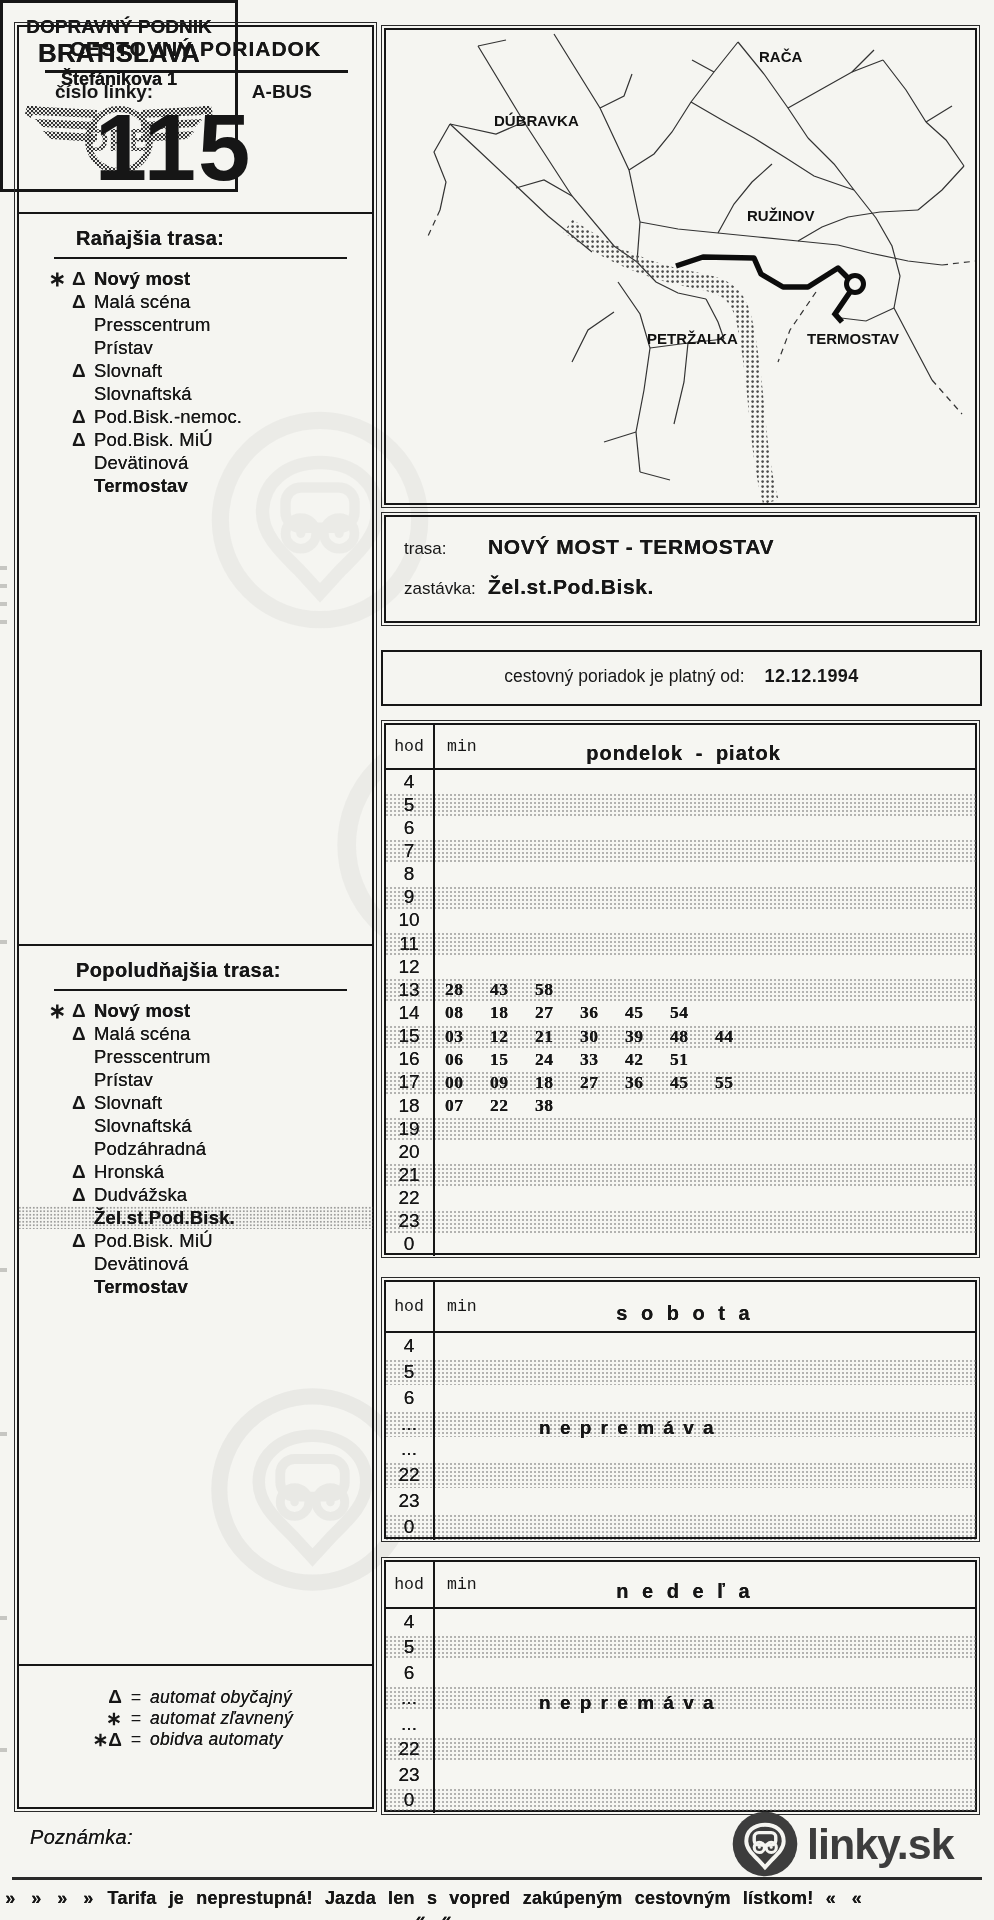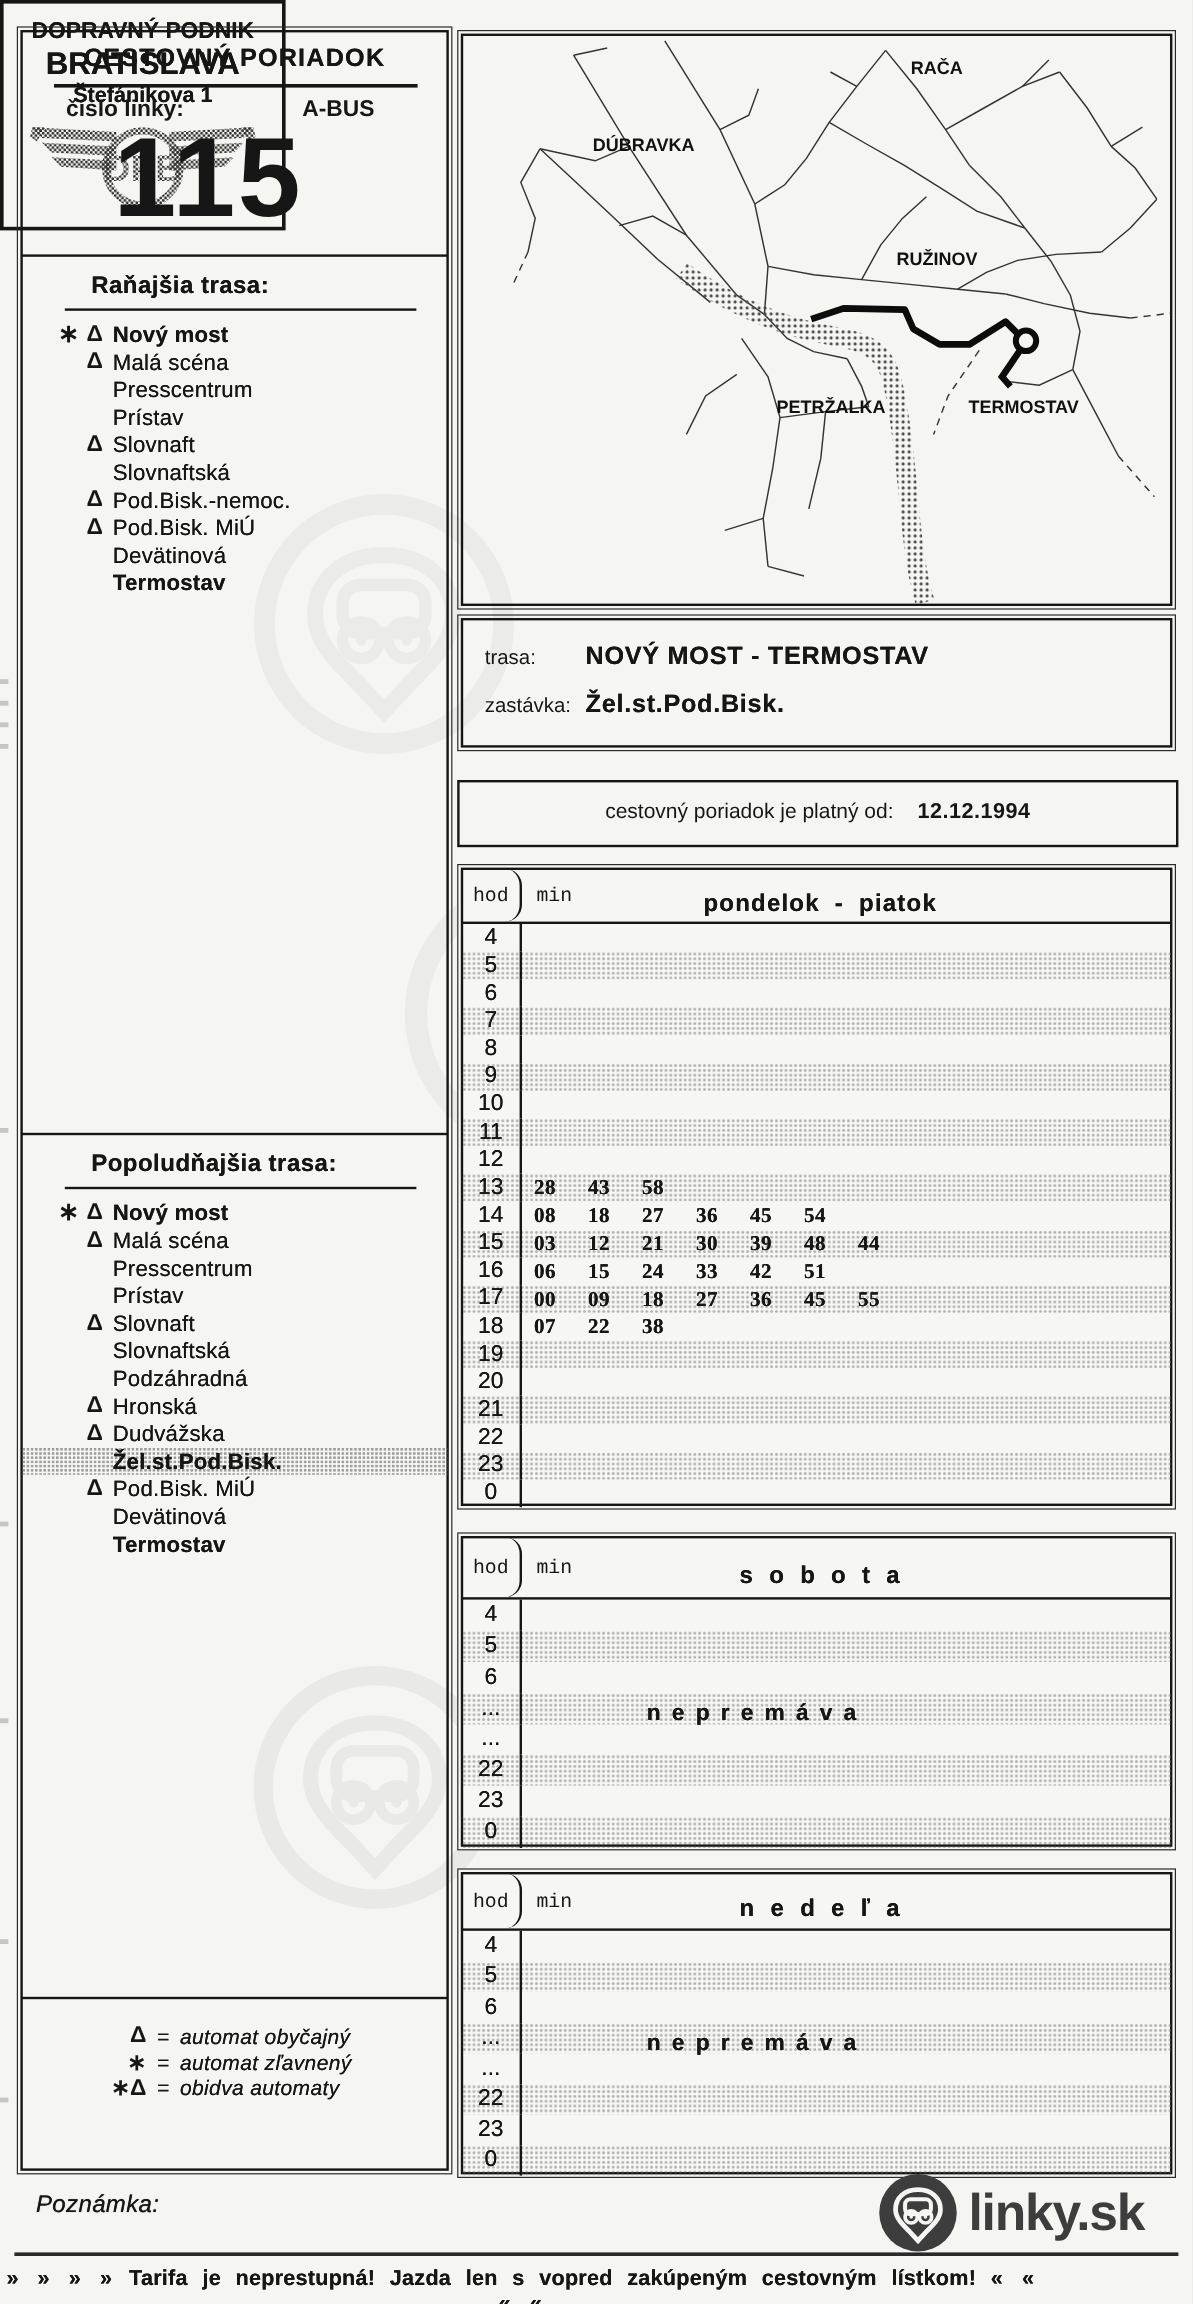--- a/index.html
+++ b/index.html
@@ -64,21 +64,21 @@
 
   .ttable{background:#f6f6f2;}
   #t0{left:381px;top:720px;width:597px;height:536px;}
   #t1{left:381px;top:1277px;width:597px;height:263px;}
   #t2{left:381px;top:1557px;width:597px;height:256px;}
   .thead{position:relative;display:flex;align-items:center;height:44px;border-bottom:2px solid #161616;
          margin:3px 3px 0 3px;}
   #t1 .thead{height:50px;} #t2 .thead{height:46px;}
   .th-hod{width:48px;align-self:stretch;display:flex;align-items:center;justify-content:center;
           border-right:2px solid #161616;font-family:"Liberation Mono","DejaVu Sans Mono",monospace;
-          font-size:16.5px;border-radius:14px;}
+          font-size:16.5px;}
   .th-min{width:64px;padding-left:12px;font-family:"Liberation Mono","DejaVu Sans Mono",monospace;
           font-size:16.5px;}
   .th-day{flex:1;text-align:center;padding-right:120px;font-size:20px;font-weight:bold;
           letter-spacing:1px;word-spacing:6px;white-space:nowrap;text-shadow:0 0 .5px #161616;margin-top:15px;}
   .tbody{position:relative;display:flex;flex-direction:column;margin:0 3px 3px 3px;
          height:calc(100% - 50px);}
   #t1 .tbody{height:calc(100% - 56px);} #t2 .tbody{height:calc(100% - 52px);}
   .trow{flex:1;display:flex;align-items:stretch;}
   .trow.shade{background-image:radial-gradient(circle, rgba(110,110,110,.5) 1px, rgba(0,0,0,0) 1.25px);
               background-size:4px 4px;}

